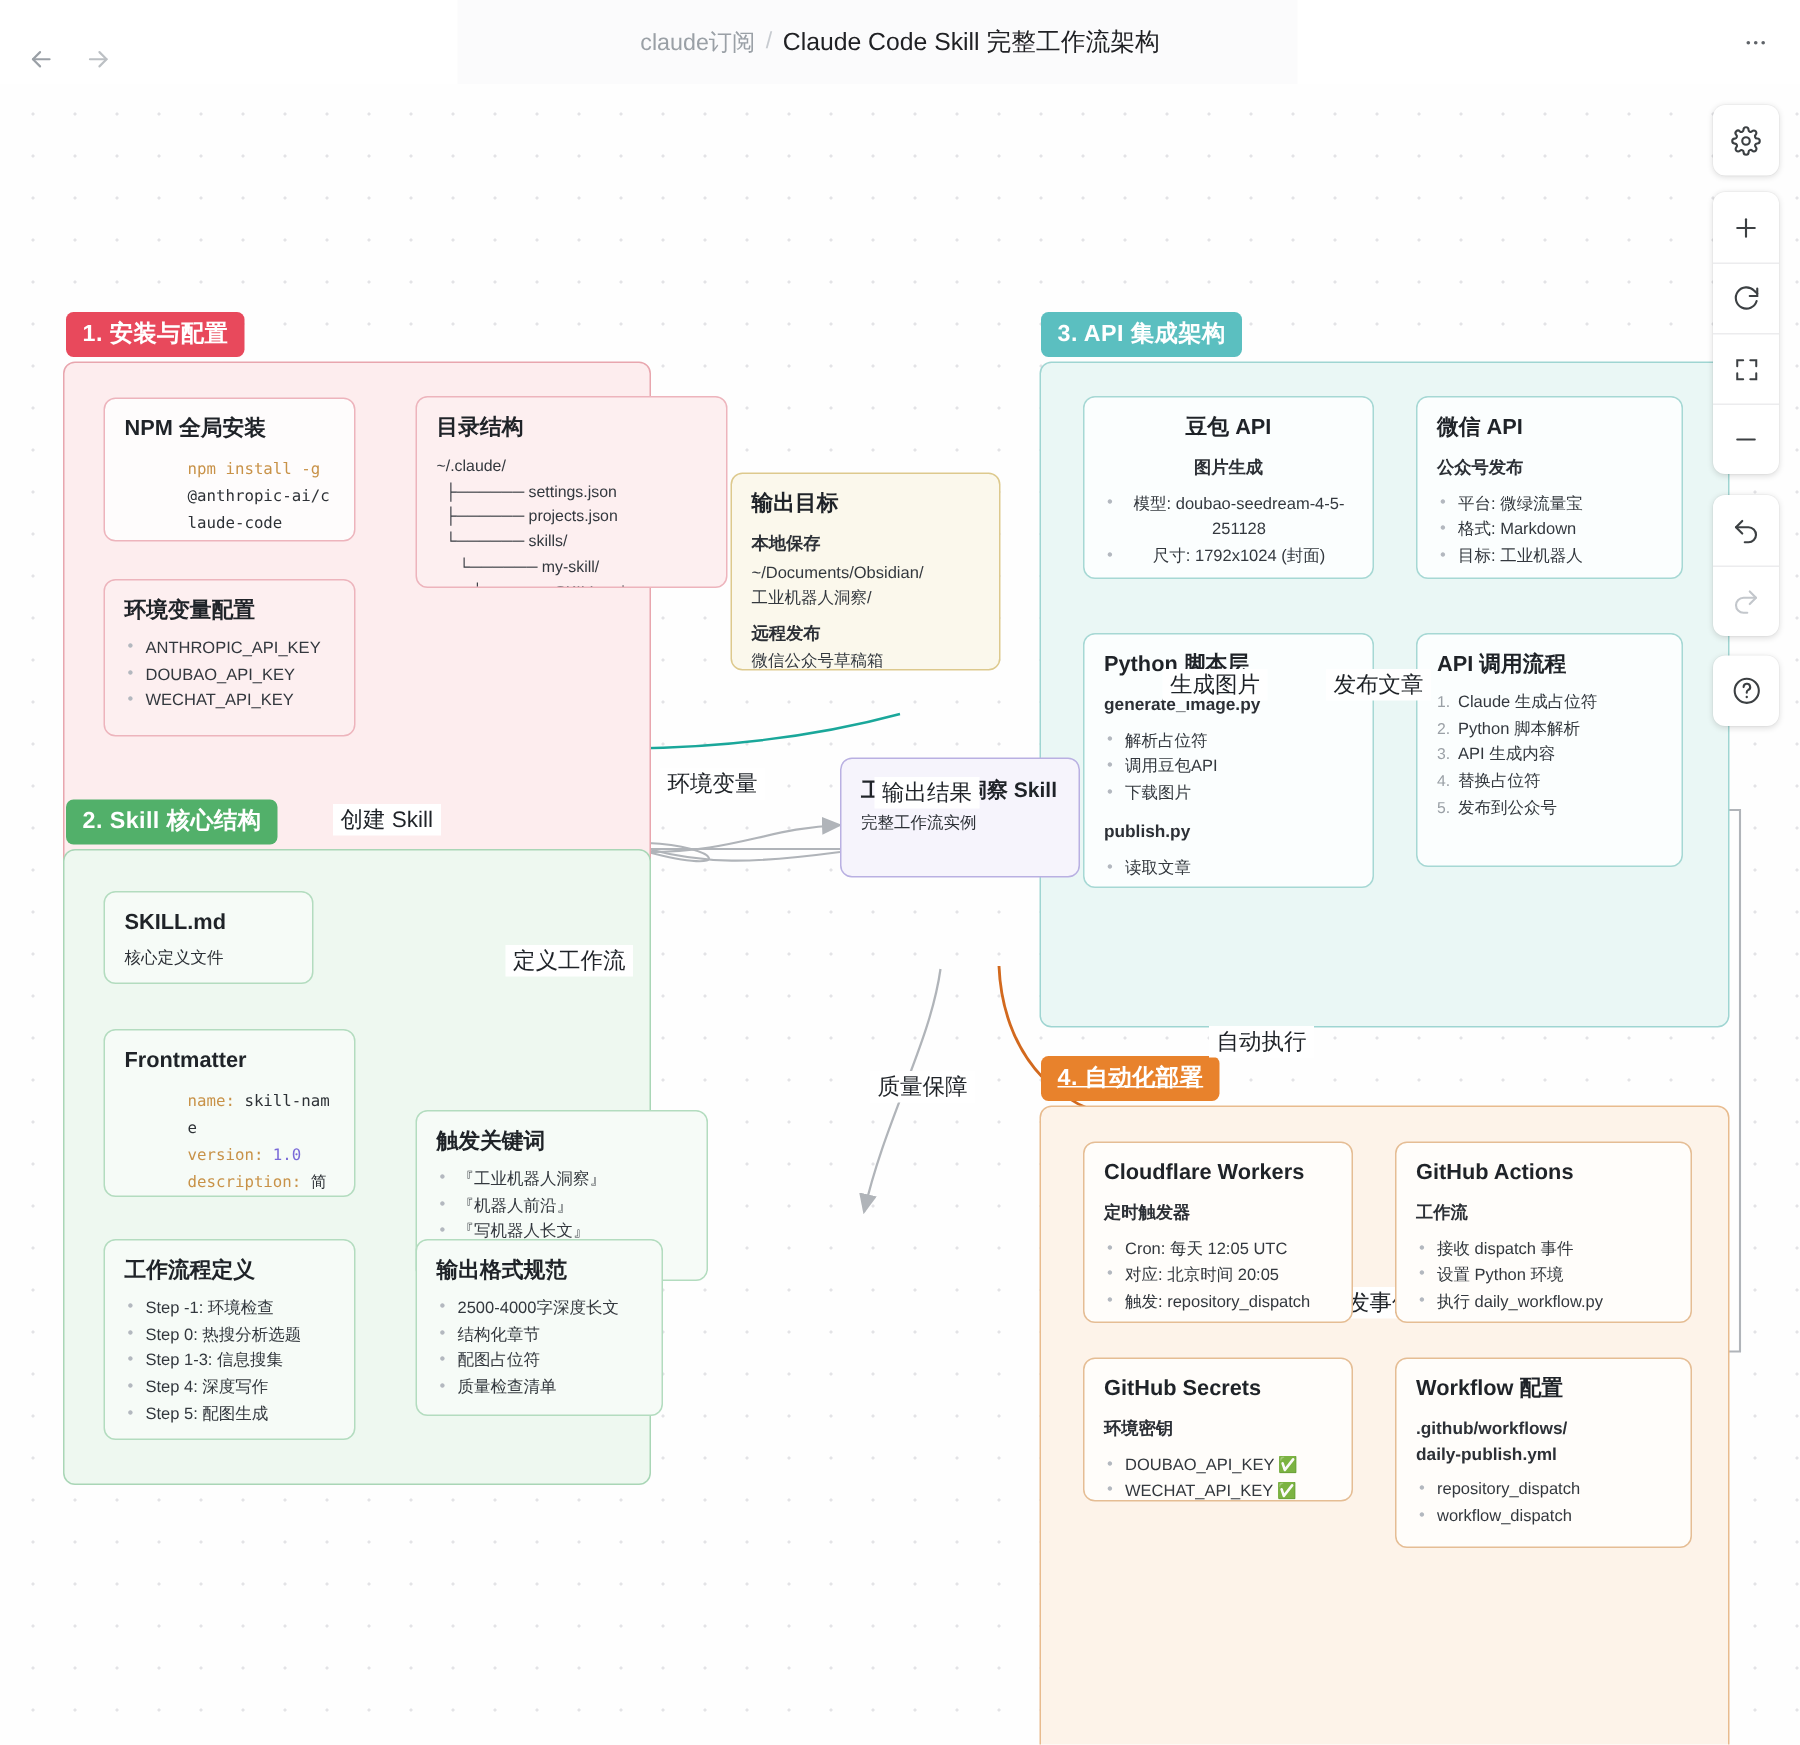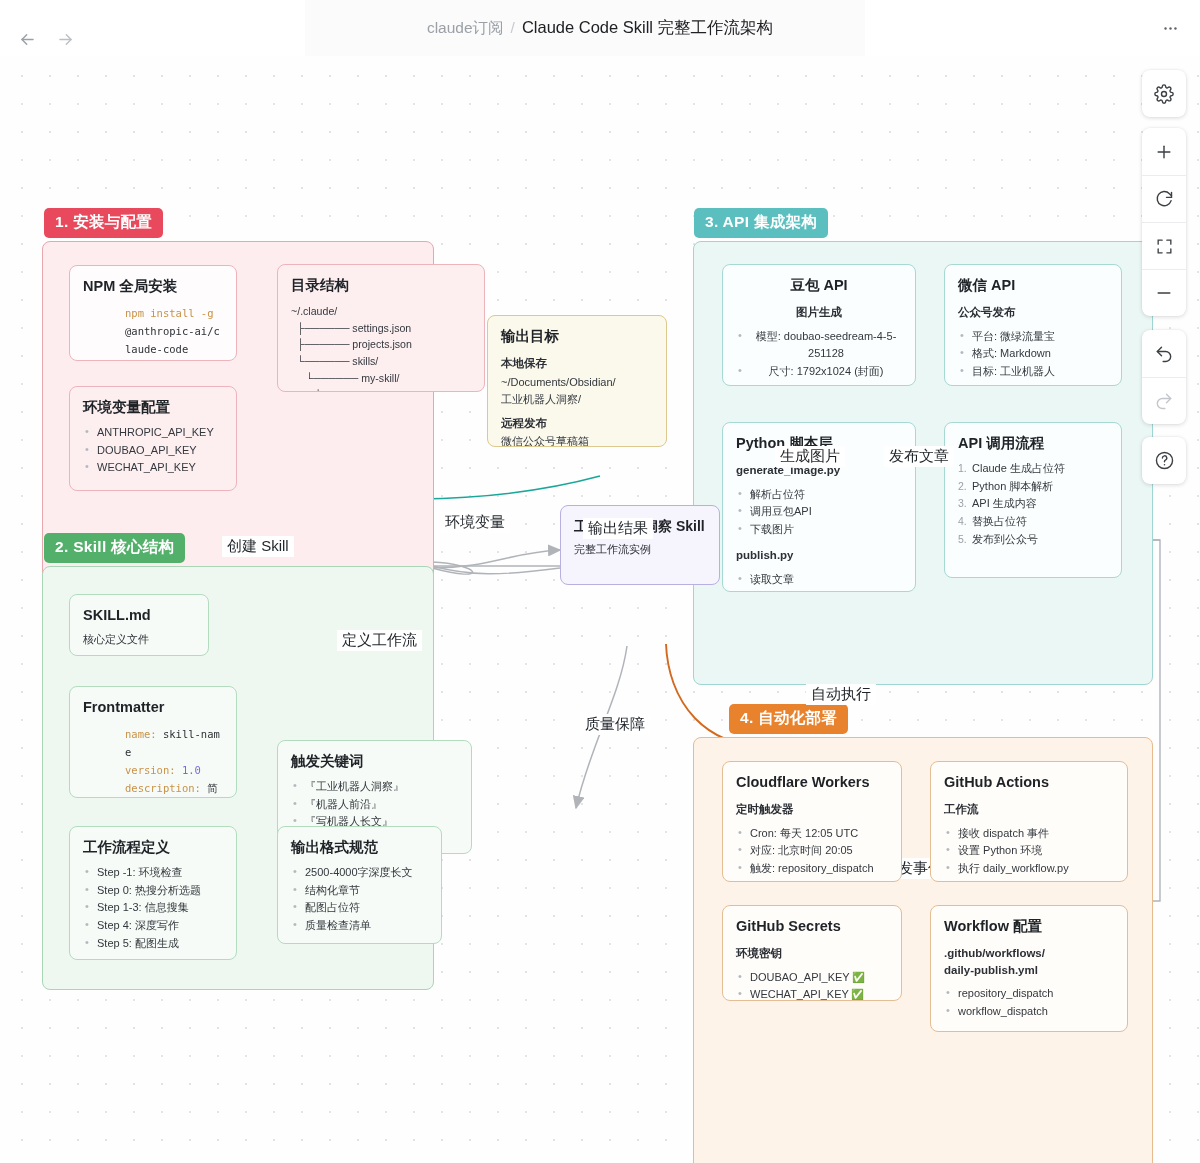--- a/index.html
+++ b/index.html
@@ -347,21 +347,21 @@
     <div class="n-title">API 调用流程</div>
     <ul class="n-list ordered">
       <li>Claude 生成占位符</li>
       <li>Python 脚本解析</li>
       <li>API 生成内容</li>
       <li>替换占位符</li>
       <li>发布到公众号</li>
     </ul>
   </div>
 
-  <div class="g-badge" style="left:729px; top:648px; background:#e8822c;">4. 自动化部署</div>
+  <div class="g-badge" style="left:694px; top:648px; background:#e8822c;text-decoration:underline;">4. 自动化部署</div>
   <div class="group" style="left:693px; top:681px; width:460px; height:435px; background:#fdf3e9; border-color:#e8bb8e;"></div>
 
   <div class="node" style="left:722px; top:705px; width:180px; height:121px; border-color:#e5bd94; background:#fffdfa;">
     <div class="n-title">Cloudflare Workers</div>
     <div class="n-sub">定时触发器</div>
     <ul class="n-list">
       <li>Cron: 每天 12:05 UTC</li>
       <li>对应: 北京时间 20:05</li>
       <li>触发: repository_dispatch</li>
     </ul>

